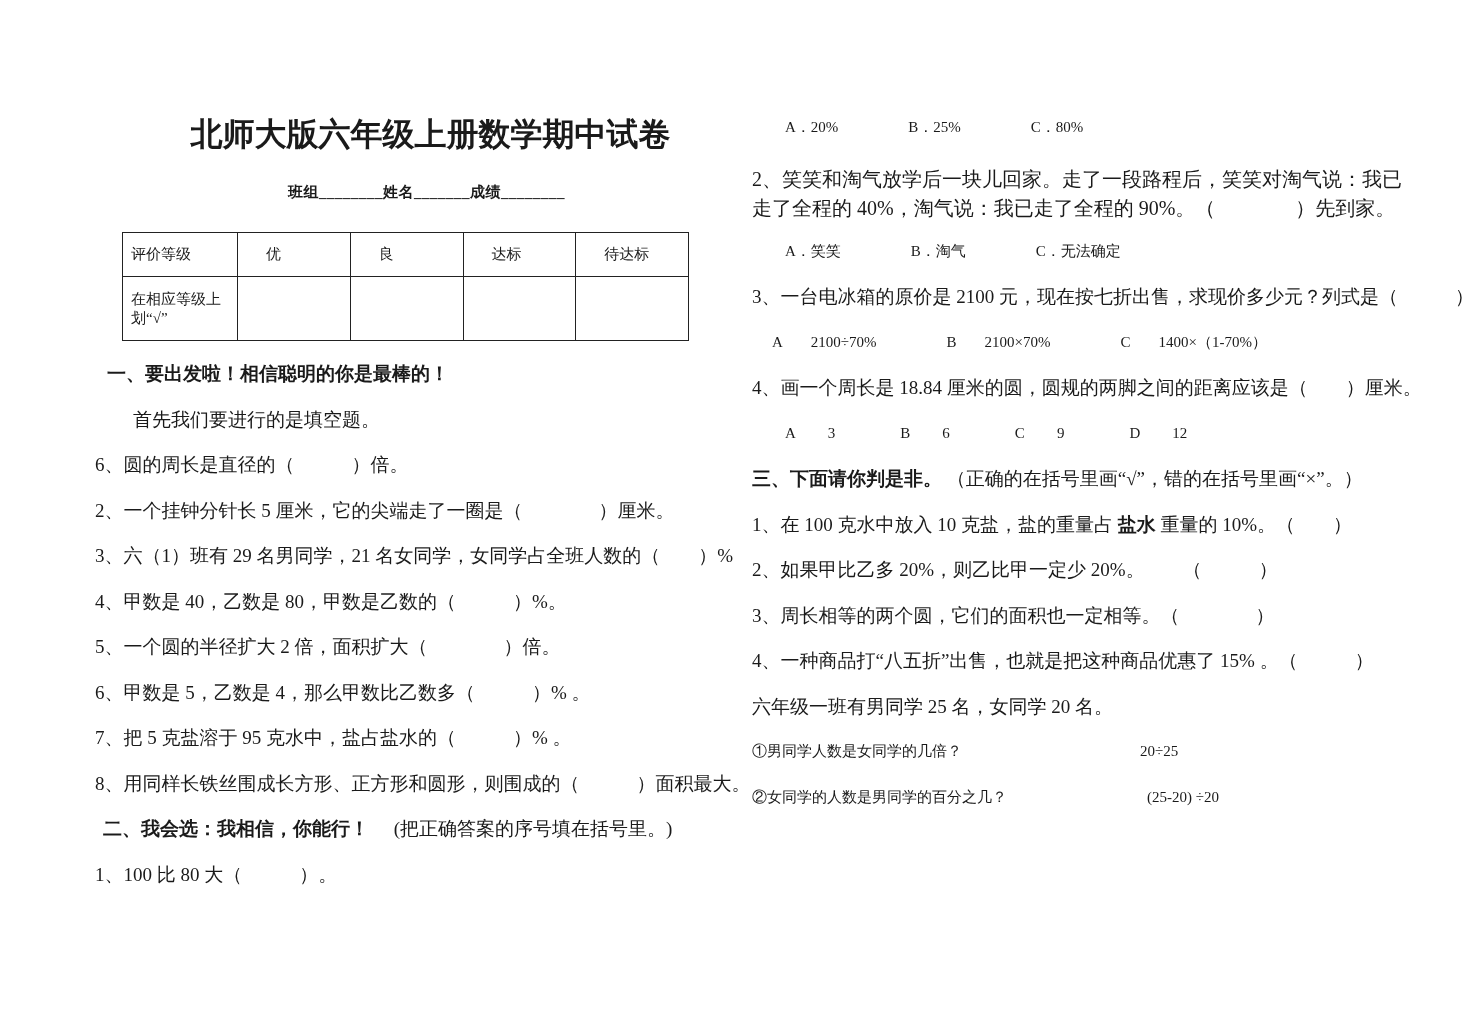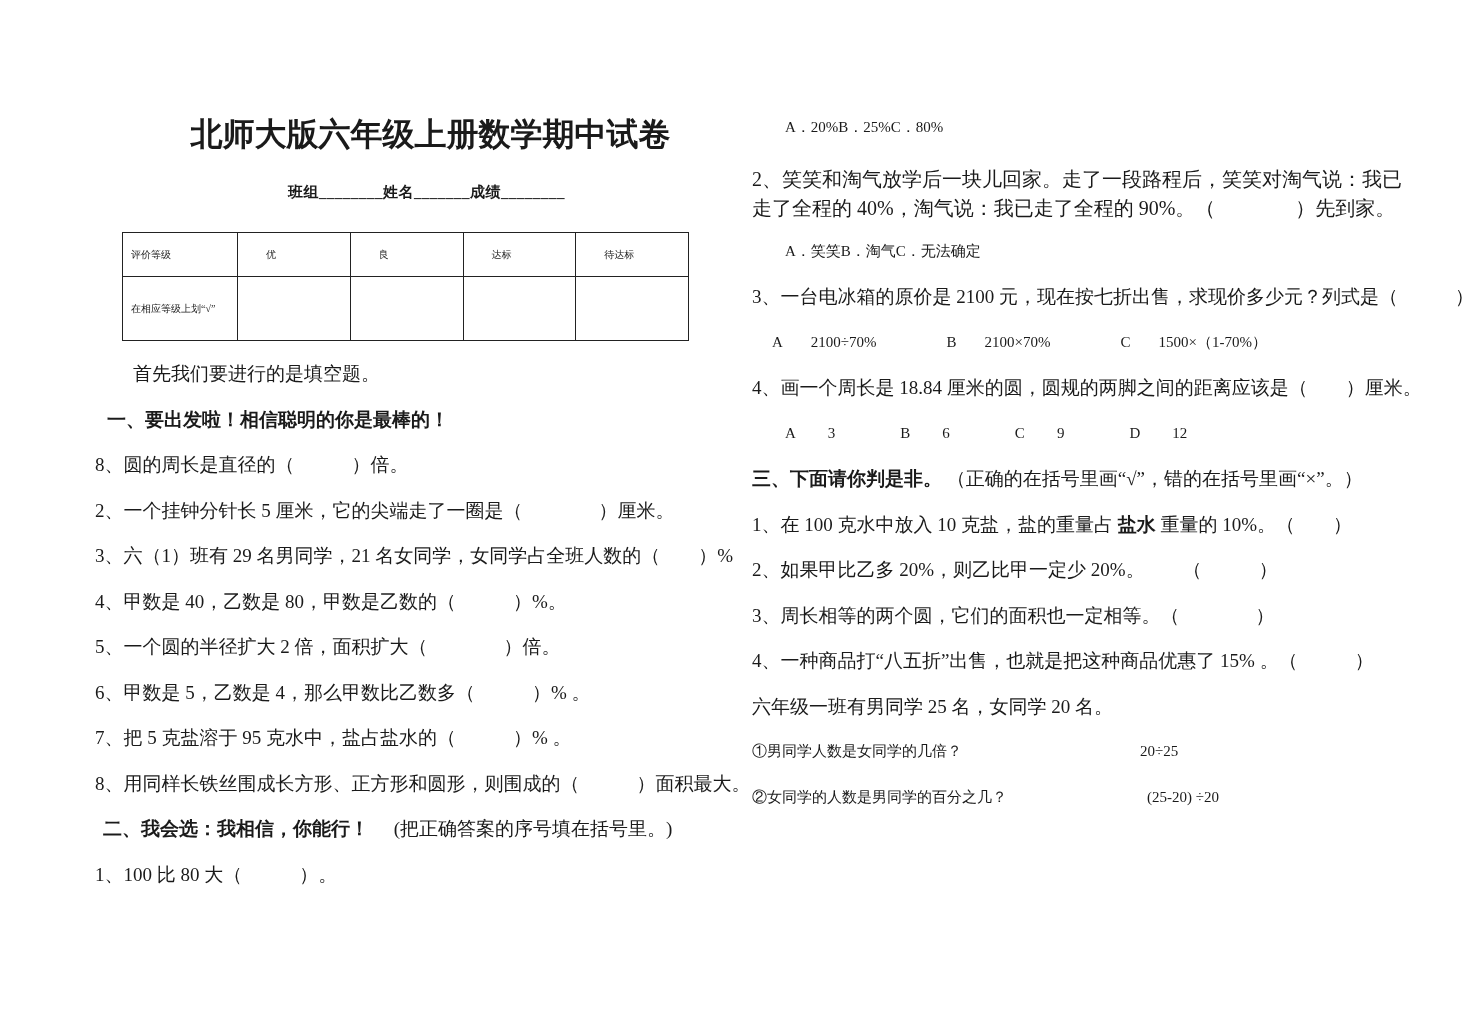--- a/index.html
+++ b/index.html
@@ -20,35 +20,35 @@
     text-align: center; font-size: 32px; font-weight: 700;
     white-space: nowrap;
   }
   .meta {
     margin: 0 0 30px; padding-left: 48px;
     text-align: center; font-size: 15px; font-weight: 700;
     letter-spacing: .5px; white-space: nowrap;
   }
 
   table.eval { border-collapse: collapse; width: 567px; margin: 0 0 10px 27px; table-layout: fixed; }
-  table.eval td { border: 1px solid #222; font-size: 10px; padding: 4px 6px 4px 8px; vertical-align: middle; }
+  table.eval td { border: 1px solid #222; font-size: 15px; padding: 4px 6px 4px 8px; vertical-align: middle; }
   table.eval col.c0 { width: 115px; }
   table.eval tr.hdr td { height: 44px; }
   table.eval tr.bodyrow td { height: 64px; }
   table.eval td.opt-h { padding-left: 28px; }
 
   .line { margin: 0; font-size: 19px; line-height: 45.5px; white-space: nowrap; }
   .para { margin: 14px 0 6px; font-size: 20px; line-height: 29px; }
   .b { font-weight: 700; }
   .note-gap { margin-left: 20px; }
   .indent-lg { padding-left: 38px; }
   .indent-sm { padding-left: 12px; }
   .indent-xs { padding-left: 8px; }
 
-  .opts { display: flex; padding-left: 33px; font-size: 15px; line-height: 45.5px; white-space: nowrap; }
+  .opts { display: flex; gap: 70px; padding-left: 33px; font-size: 15px; line-height: 45.5px; white-space: nowrap; }
   .opts.expr-row { padding-left: 20px; gap: 70px; }
   .opts.num-row  { padding-left: 33px; gap: 65px; }
   .pair  { display: inline-flex; gap: 28px; }
   .pair4 { display: inline-flex; gap: 32px; }
 
   .match { position: relative; font-size: 15px; line-height: 45.5px; white-space: nowrap; }
   .match .formula { position: absolute; top: 0; }
   .formula.f1 { left: 388px; }
   .formula.f2 { left: 395px; }
 </style>
@@ -82,24 +82,24 @@
       <tr class="bodyrow">
         <td>在相应等级上划“√”</td>
         <td></td>
         <td></td>
         <td></td>
         <td></td>
       </tr>
     </tbody>
       </table>
 
+    <p class="line b indent-sm">一、要出发啦！相信聪明的你是最棒的！</p>
     <p class="line indent-lg">首先我们要进行的是填空题。</p>
-    <p class="line b indent-sm">一、要出发啦！相信聪明的你是最棒的！</p>
 
-    <p class="line">8、圆的周长是直径的（　　　）倍。</p>
+    <p class="line">6、圆的周长是直径的（　　　）倍。</p>
     <p class="line">2、一个挂钟分针长 5 厘米，它的尖端走了一圈是（　　　　）厘米。</p>
     <p class="line">3、六（1）班有 29 名男同学，21 名女同学，女同学占全班人数的（　　）%</p>
     <p class="line">4、甲数是 40，乙数是 80，甲数是乙数的（　　　）%。</p>
     <p class="line">5、一个圆的半径扩大 2 倍，面积扩大（　　　　）倍。</p>
     <p class="line">6、甲数是 5，乙数是 4，那么甲数比乙数多（　　　）% 。</p>
     <p class="line">7、把 5 克盐溶于 95 克水中，盐占盐水的（　　　）% 。</p>
     <p class="line">8、用同样长铁丝围成长方形、正方形和圆形，则围成的（　　　）面积最大。</p>
 
     <p class="line indent-xs">
       <span class="b">二、我会选：我相信，你能行！</span>
@@ -131,21 +131,21 @@
       <span class="pair">
         <span>A</span>
         <span>2100÷70%</span>
       </span>
       <span class="pair">
         <span>B</span>
         <span>2100×70%</span>
       </span>
       <span class="pair">
         <span>C</span>
-        <span>1500×（1-70%）</span>
+        <span>1400×（1-70%）</span>
       </span>
     </div>
 
     <p class="line">4、画一个周长是 18.84 厘米的圆，圆规的两脚之间的距离应该是（　　）厘米。</p>
 
     <div class="opts num-row">
       <span class="pair4">
         <span>A</span>
         <span>3</span>
       </span>

